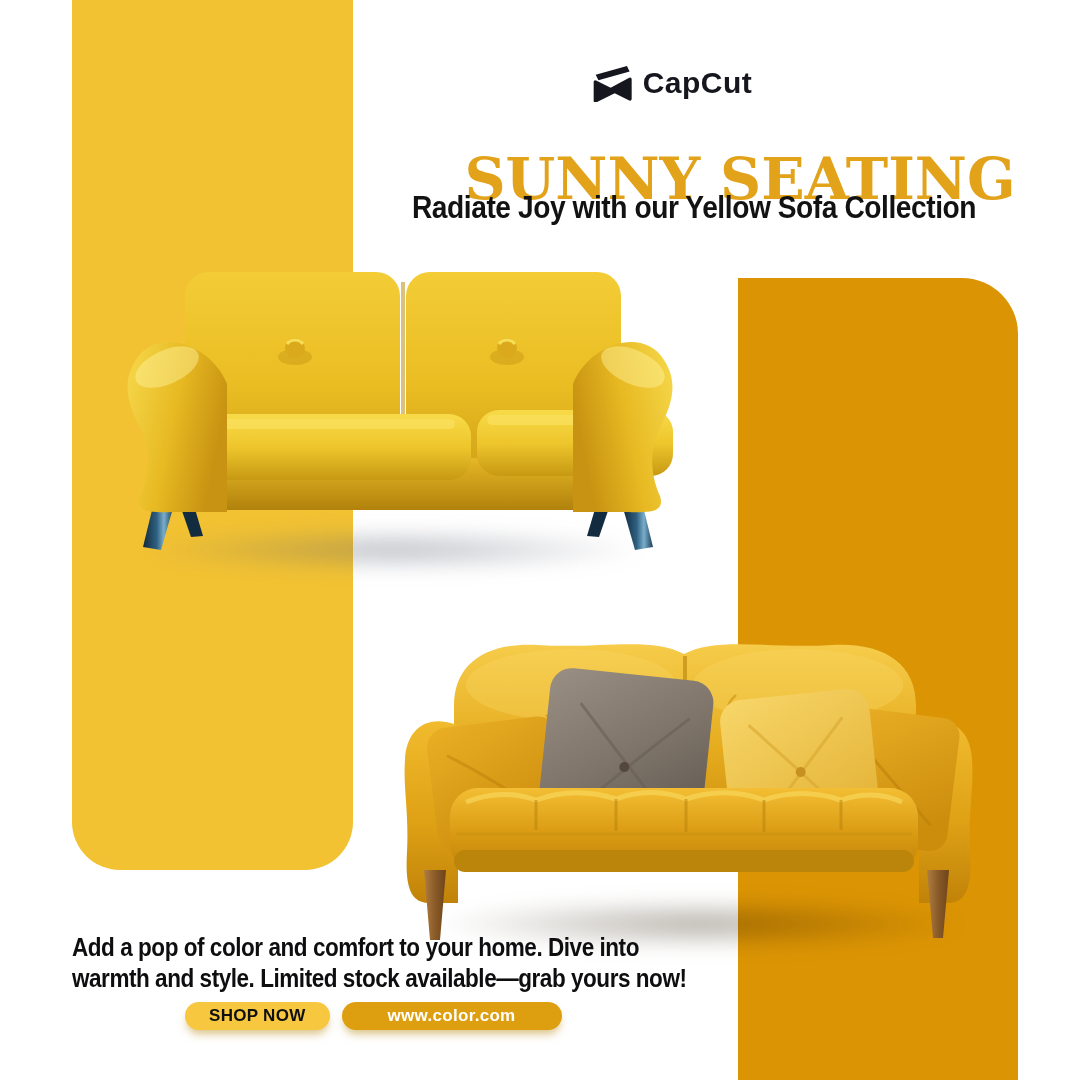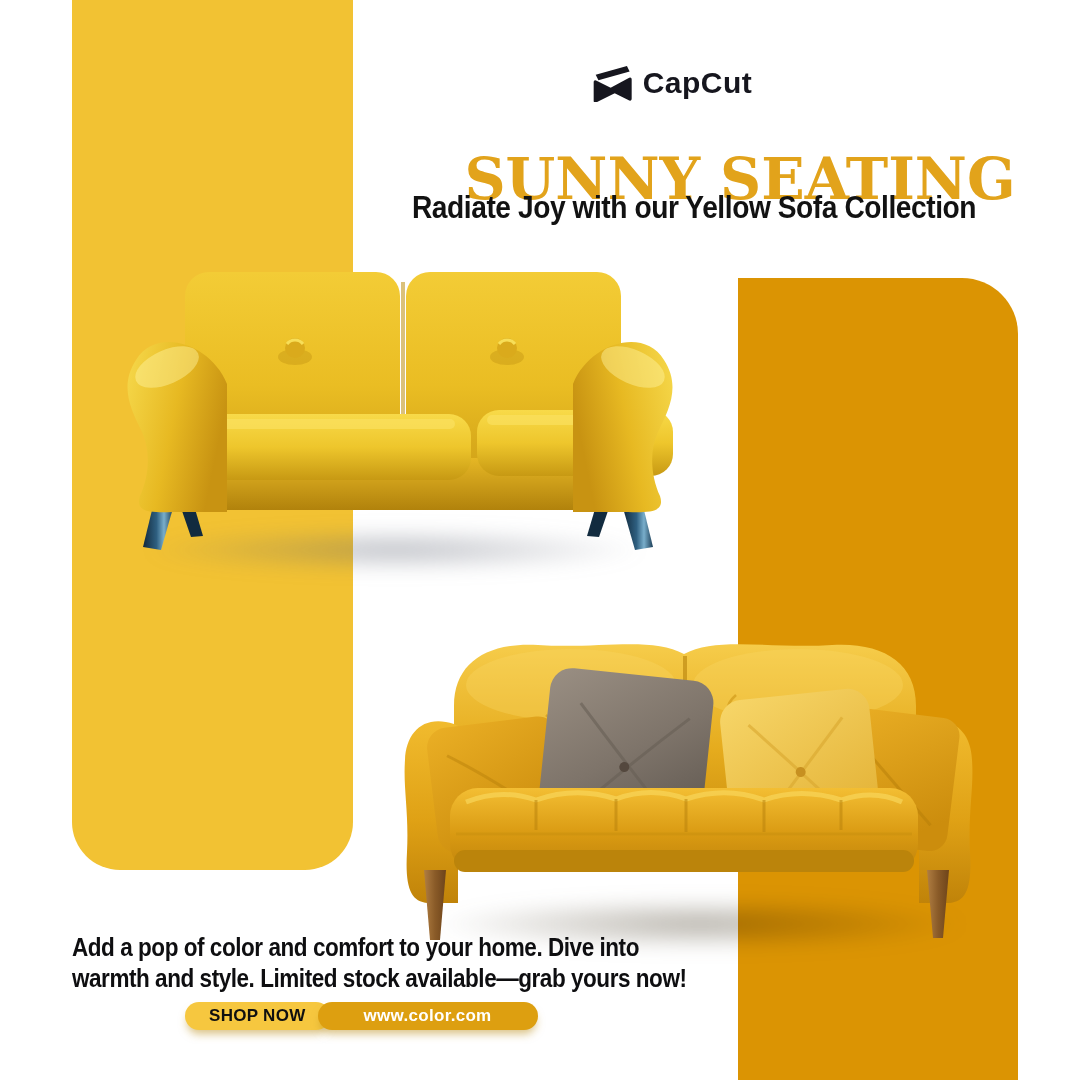--- a/index.html
+++ b/index.html
@@ -54,21 +54,21 @@
     mix-blend-mode:multiply;
   }
   
   .description{
     position:absolute;left:72px;top:932px;
     font-size:25px;font-weight:bold;letter-spacing:-0.5px;line-height:31px;
     color:#0E0E10;transform:scaleX(.9);transform-origin:left top;white-space:nowrap;
   }
   .description span{display:block;}
   
-  .cta-row{position:absolute;left:185px;top:1002px;display:flex;align-items:center;}
+  .cta-row{position:absolute;left:185px;top:1002px;display:flex;align-items:center;gap:24px;}
   .pill{
     height:28px;border-radius:14px;display:flex;align-items:center;justify-content:center;
     font-size:17px;font-weight:bold;cursor:pointer;border:none;
     box-shadow:0 6px 9px -2px rgba(190,145,35,.55);
   }
   .shop-pill{
     background:var(--shop-pill,#F6C73F);color:#101010;
     padding:0 24px;letter-spacing:.3px;position:relative;z-index:1;
   }
   .web-pill{

